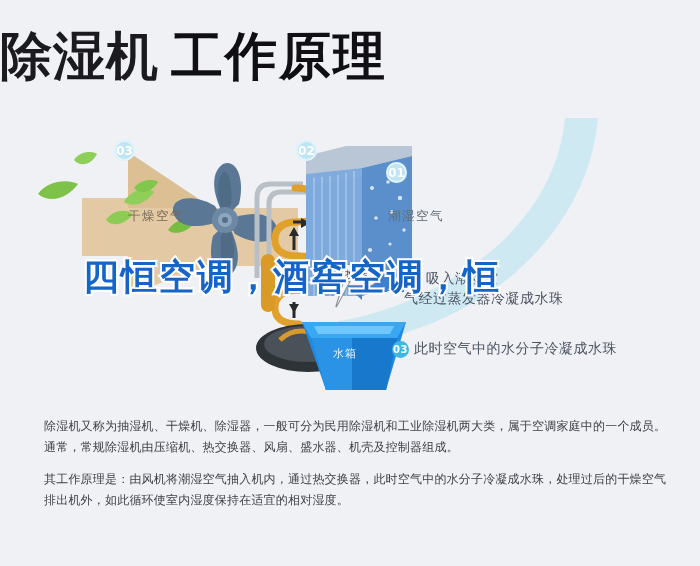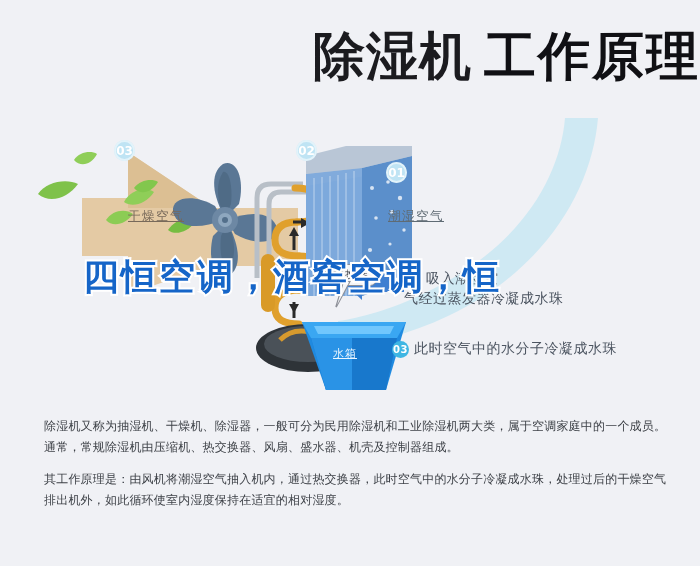--- a/index.html
+++ b/index.html
@@ -8,21 +8,21 @@
     background:#f0f1f5;
     font-family:"Liberation Sans","DejaVu Sans",sans-serif;
     overflow:hidden;
     position:relative;
   }
   .page{position:relative;width:700px;height:566px;background:#f0f1f5;}
 
   
   .title-wrap{
     position:absolute;left:0;top:22px;width:700px;
-    text-align:right;
+    text-align:left;
     white-space:nowrap;
   }
   .title-a{
     font-size:52px;font-weight:bold;color:#1b1b1f;
     letter-spacing:1px;
     font-family:"DejaVu Sans","Liberation Sans",sans-serif;
   }
   .title-b{
     font-size:52px;font-weight:bold;color:#101014;
     letter-spacing:2px;margin-left:12px;
@@ -64,21 +64,20 @@
   }
   .badge.b03{left:114px;top:22px;background:#bfe4f4;color:#ffffff;}
   .badge.b02{left:296px;top:22px;background:#bfe4f4;color:#ffffff;}
   .badge.b01{left:386px;top:44px;background:#bfe4f4;color:#ffffff;text-align:right;}
 
   
   .dlabel{
     position:absolute;font-size:12.5px;color:#6d6357;
     letter-spacing:1.5px;
     font-family:"DejaVu Sans","Liberation Sans",sans-serif;
-    text-decoration:underline;
   }
   .lbl-dry{left:128px;top:90px;color:#77695a;}
   .lbl-moist{left:388px;top:90px;color:#5f6b74;}
   .lbl-tank{left:333px;top:228px;color:#eaf6ff;font-size:11px;letter-spacing:1px;}
 
   
   .tank{position:absolute;left:298px;top:198px;}
   .base{position:absolute;left:252px;top:196px;}
 
   

